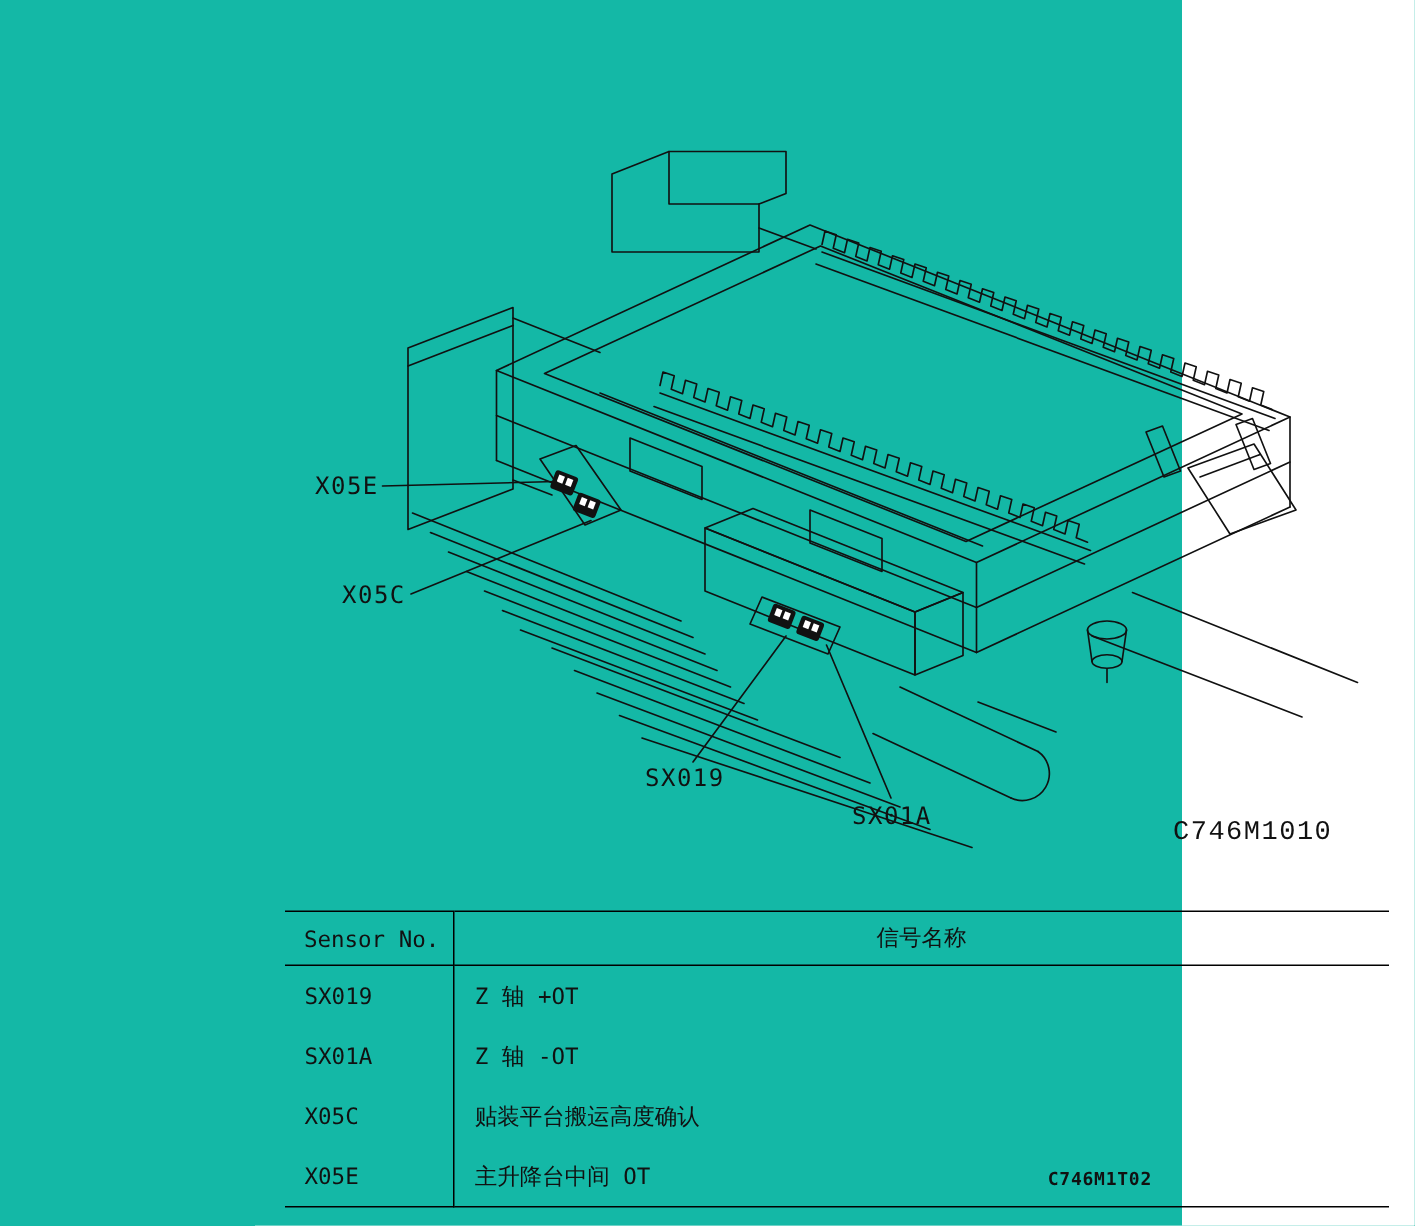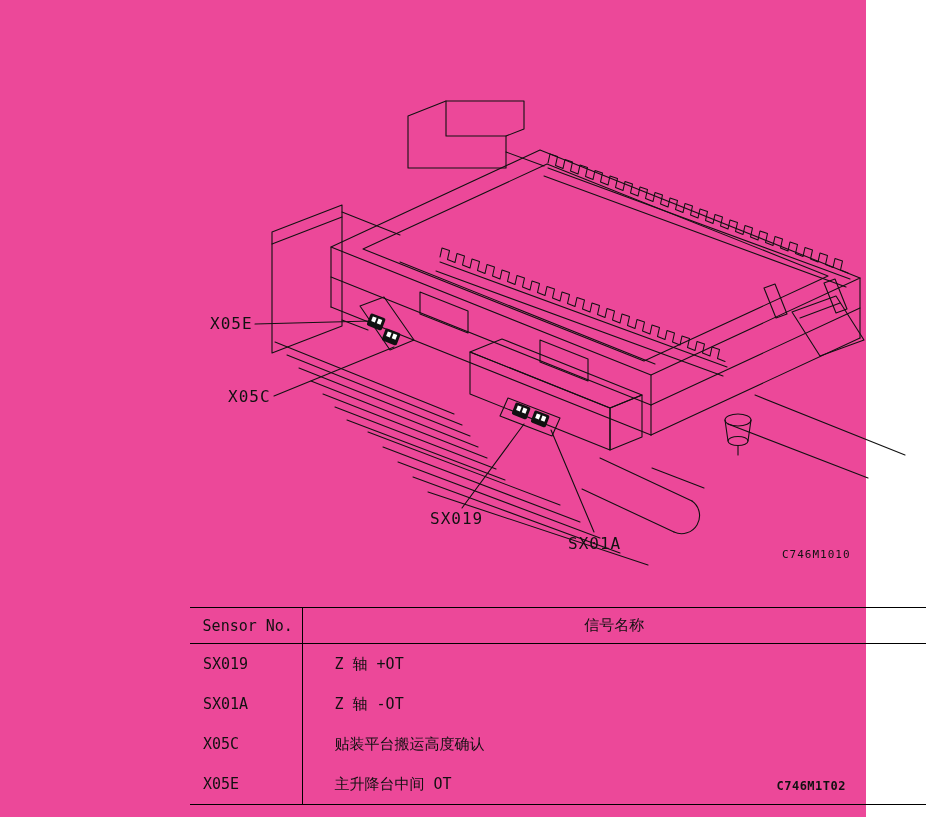--- a/index.html
+++ b/index.html
@@ -1,46 +1,47 @@
 <!DOCTYPE html>
 <html><head>
 <meta charset="utf-8">
 <style>
   html,body{margin:0;padding:0;background:#fff;}
   body{width:943px;height:817px;overflow:hidden;}
   .page{
-    position:relative;width:866px;height:817px;background:#ec4899;
+    position:relative;width:788px;height:817px;background:#14b8a6;
     font-family:"DejaVu Sans Mono","Liberation Mono",monospace;color:#111;
   }
   .figure{position:absolute;left:0;top:0;width:943px;height:600px;}
   .figure svg{position:absolute;left:0;top:0;}
   .lbl{
     position:absolute;font-size:16px;line-height:16px;letter-spacing:1px;color:#111;
     white-space:nowrap;
   }
   .figcode{
-    position:absolute;font-size:11px;line-height:12px;letter-spacing:1px;color:#111;
+    position:absolute;font-size:18px;line-height:12px;letter-spacing:1px;color:#111;
     white-space:nowrap;
+    font-family:Liberation Mono, monospace;
   }
   .sensor-table{
     position:absolute;left:190px;top:607px;width:736px;
     border-collapse:collapse;table-layout:fixed;
     font-size:15px;color:#111;
     font-family:"DejaVu Sans Mono","DejaVu Sans","Liberation Mono",monospace;
     border-top:1px solid #000;
   }
   .sensor-table th{font-weight:400;height:33px;border-bottom:1px solid #000;}
   .sensor-table td{height:38px;}
   .sensor-table th:first-child,
   .sensor-table td:first-child{border-right:1px solid #000;}
   .sensor-table tbody tr:last-child td{border-bottom:1px solid #000;}
   .sensor-table .h1{text-align:center;padding-left:5px;}
   .sensor-table .h2{text-align:center;}
   .sensor-table .c1{padding-left:13px;}
-  .sensor-table .c2{padding-left:32px;}
+  .sensor-table .c2{padding-left:14px;}
   .pagecode{
     position:absolute;right:20px;top:780px;font-size:12px;line-height:12px;
     font-weight:700;letter-spacing:0.5px;color:#111;white-space:nowrap;
   }
 </style>
 </head>
 <body>
 
 <div class="page">
 

